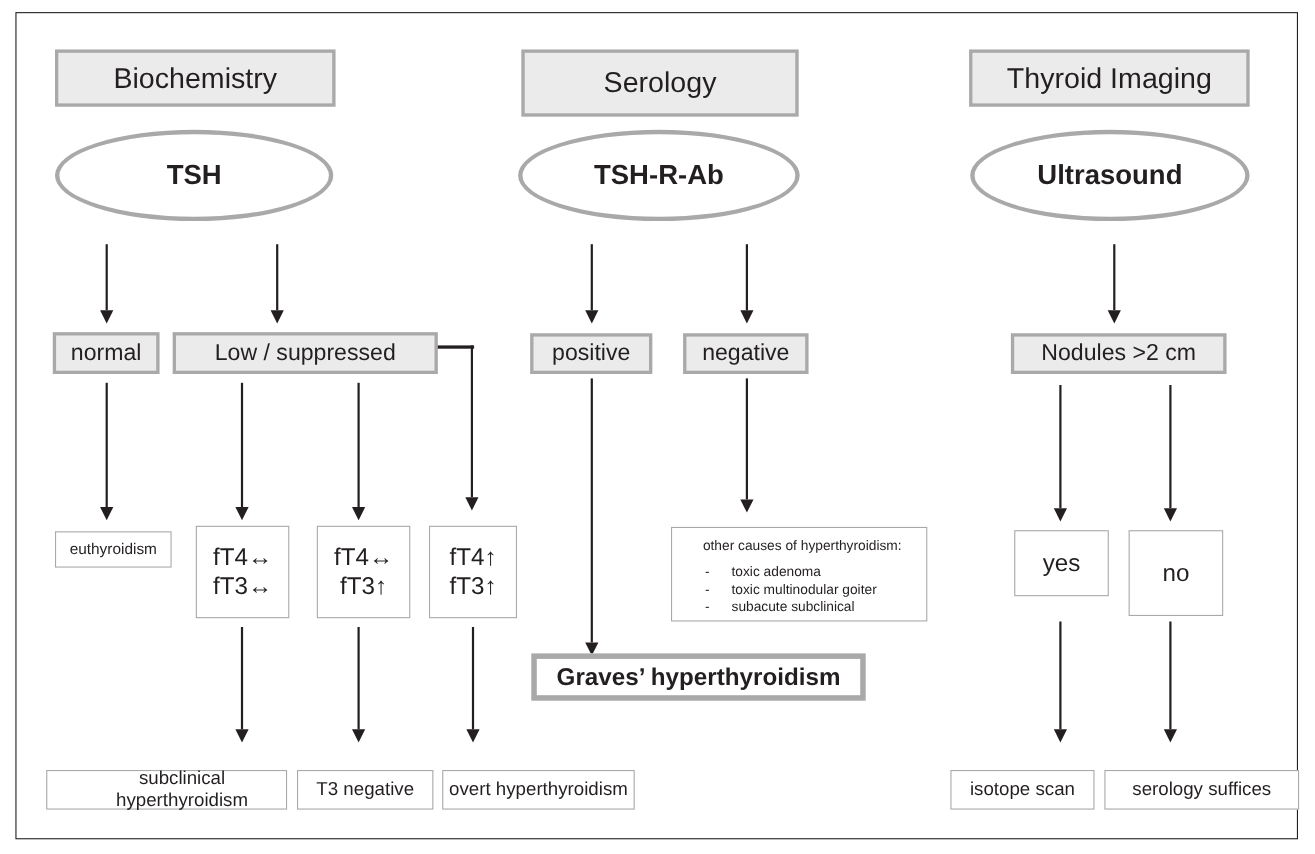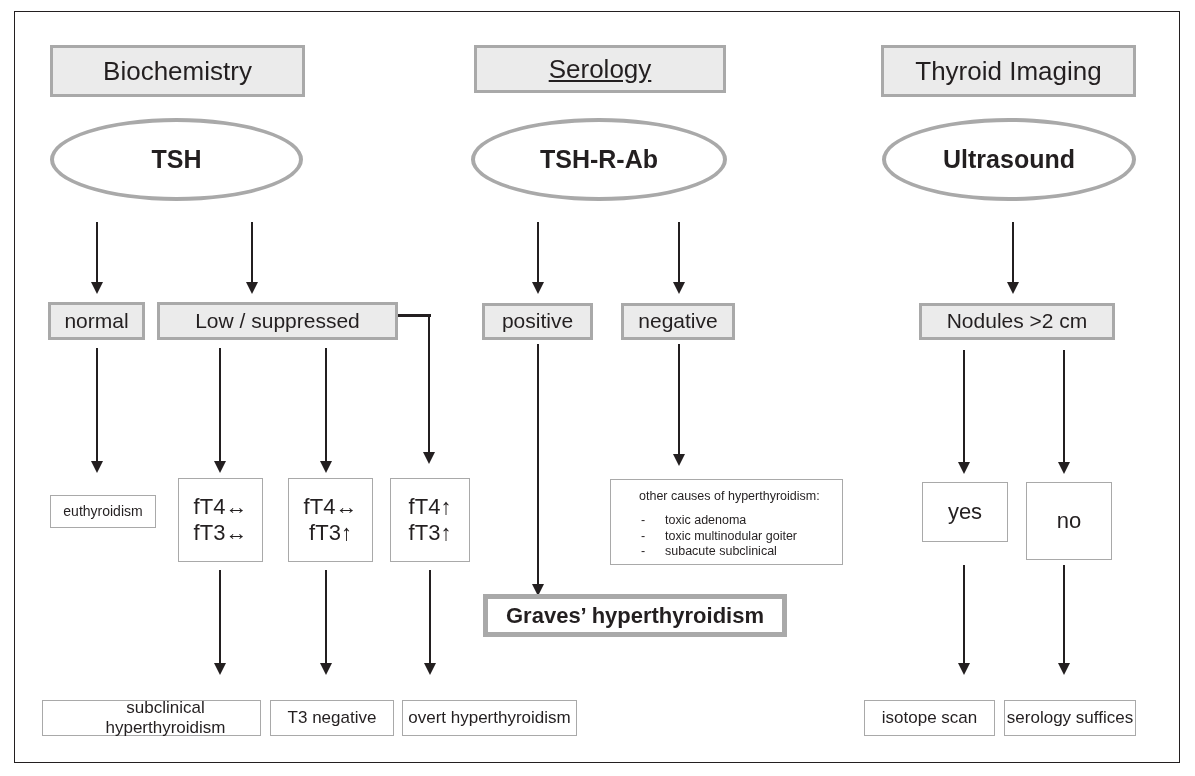--- a/index.html
+++ b/index.html
@@ -149,21 +149,21 @@
   </div>
   <div class="arrow" style="left:219px;top:348px;height:125px;">
     <div class="shaft" style="height:113px;"></div>
     <div class="head" style="top:113px;"></div>
   </div>
   <div class="arrow" style="left:325px;top:348px;height:125px;">
     <div class="shaft" style="height:113px;"></div>
     <div class="head" style="top:113px;"></div>
   </div>
 
-  <div class="node wbox wbox-sm" style="left:50px;top:483px;width:106px;height:33px;margin-top:12px;">euthyroidism</div>
+  <div class="node wbox wbox-sm" style="left:50px;top:483px;width:106px;height:33px;">euthyroidism</div>
 
   <div class="node wbox wbox-lg twoline" style="left:178px;top:478px;width:85px;height:84px;">
     <div>
       <span>fT4↔</span>
       <span>fT3↔</span>
     </div>
   </div>
 
   <div class="node wbox wbox-lg twoline" style="left:288px;top:478px;width:85px;height:84px;">
     <div>
@@ -189,21 +189,21 @@
   </div>
   <div class="arrow" style="left:429px;top:570px;height:105px;">
     <div class="shaft" style="height:93px;"></div>
     <div class="head" style="top:93px;"></div>
   </div>
 
   <div class="node wbox" style="left:42px;top:700px;width:219px;height:36px;padding-left:28px;">subclinical hyperthyroidism</div>
   <div class="node wbox" style="left:270px;top:700px;width:124px;height:36px;">T3 negative</div>
   <div class="node wbox" style="left:402px;top:700px;width:175px;height:36px;">overt hyperthyroidism</div>
 
-  <div class="node hdr" style="left:474px;top:45px;width:252px;height:48px;text-decoration:underline;">Serology</div>
+  <div class="node hdr" style="left:474px;top:45px;width:252px;height:61px;">Serology</div>
 
   <div class="node ellipse" style="left:471px;top:118px;width:256px;height:83px;">TSH-R-Ab</div>
 
   <div class="arrow" style="left:537px;top:222px;height:72px;">
     <div class="shaft" style="height:60px;"></div>
     <div class="head" style="top:60px;"></div>
   </div>
   <div class="arrow" style="left:678px;top:222px;height:72px;">
     <div class="shaft" style="height:60px;"></div>
     <div class="head" style="top:60px;"></div>
@@ -259,14 +259,14 @@
   <div class="arrow" style="left:963px;top:565px;height:110px;">
     <div class="shaft" style="height:98px;"></div>
     <div class="head" style="top:98px;"></div>
   </div>
   <div class="arrow" style="left:1063px;top:565px;height:110px;">
     <div class="shaft" style="height:98px;"></div>
     <div class="head" style="top:98px;"></div>
   </div>
 
   <div class="node wbox" style="left:864px;top:700px;width:131px;height:36px;">isotope scan</div>
-  <div class="node wbox" style="left:1004px;top:700px;width:132px;height:36px;">serology suffices</div>
+  <div class="node wbox" style="left:1004px;top:700px;width:177px;height:36px;">serology suffices</div>
 </div>
 
 </body></html>

